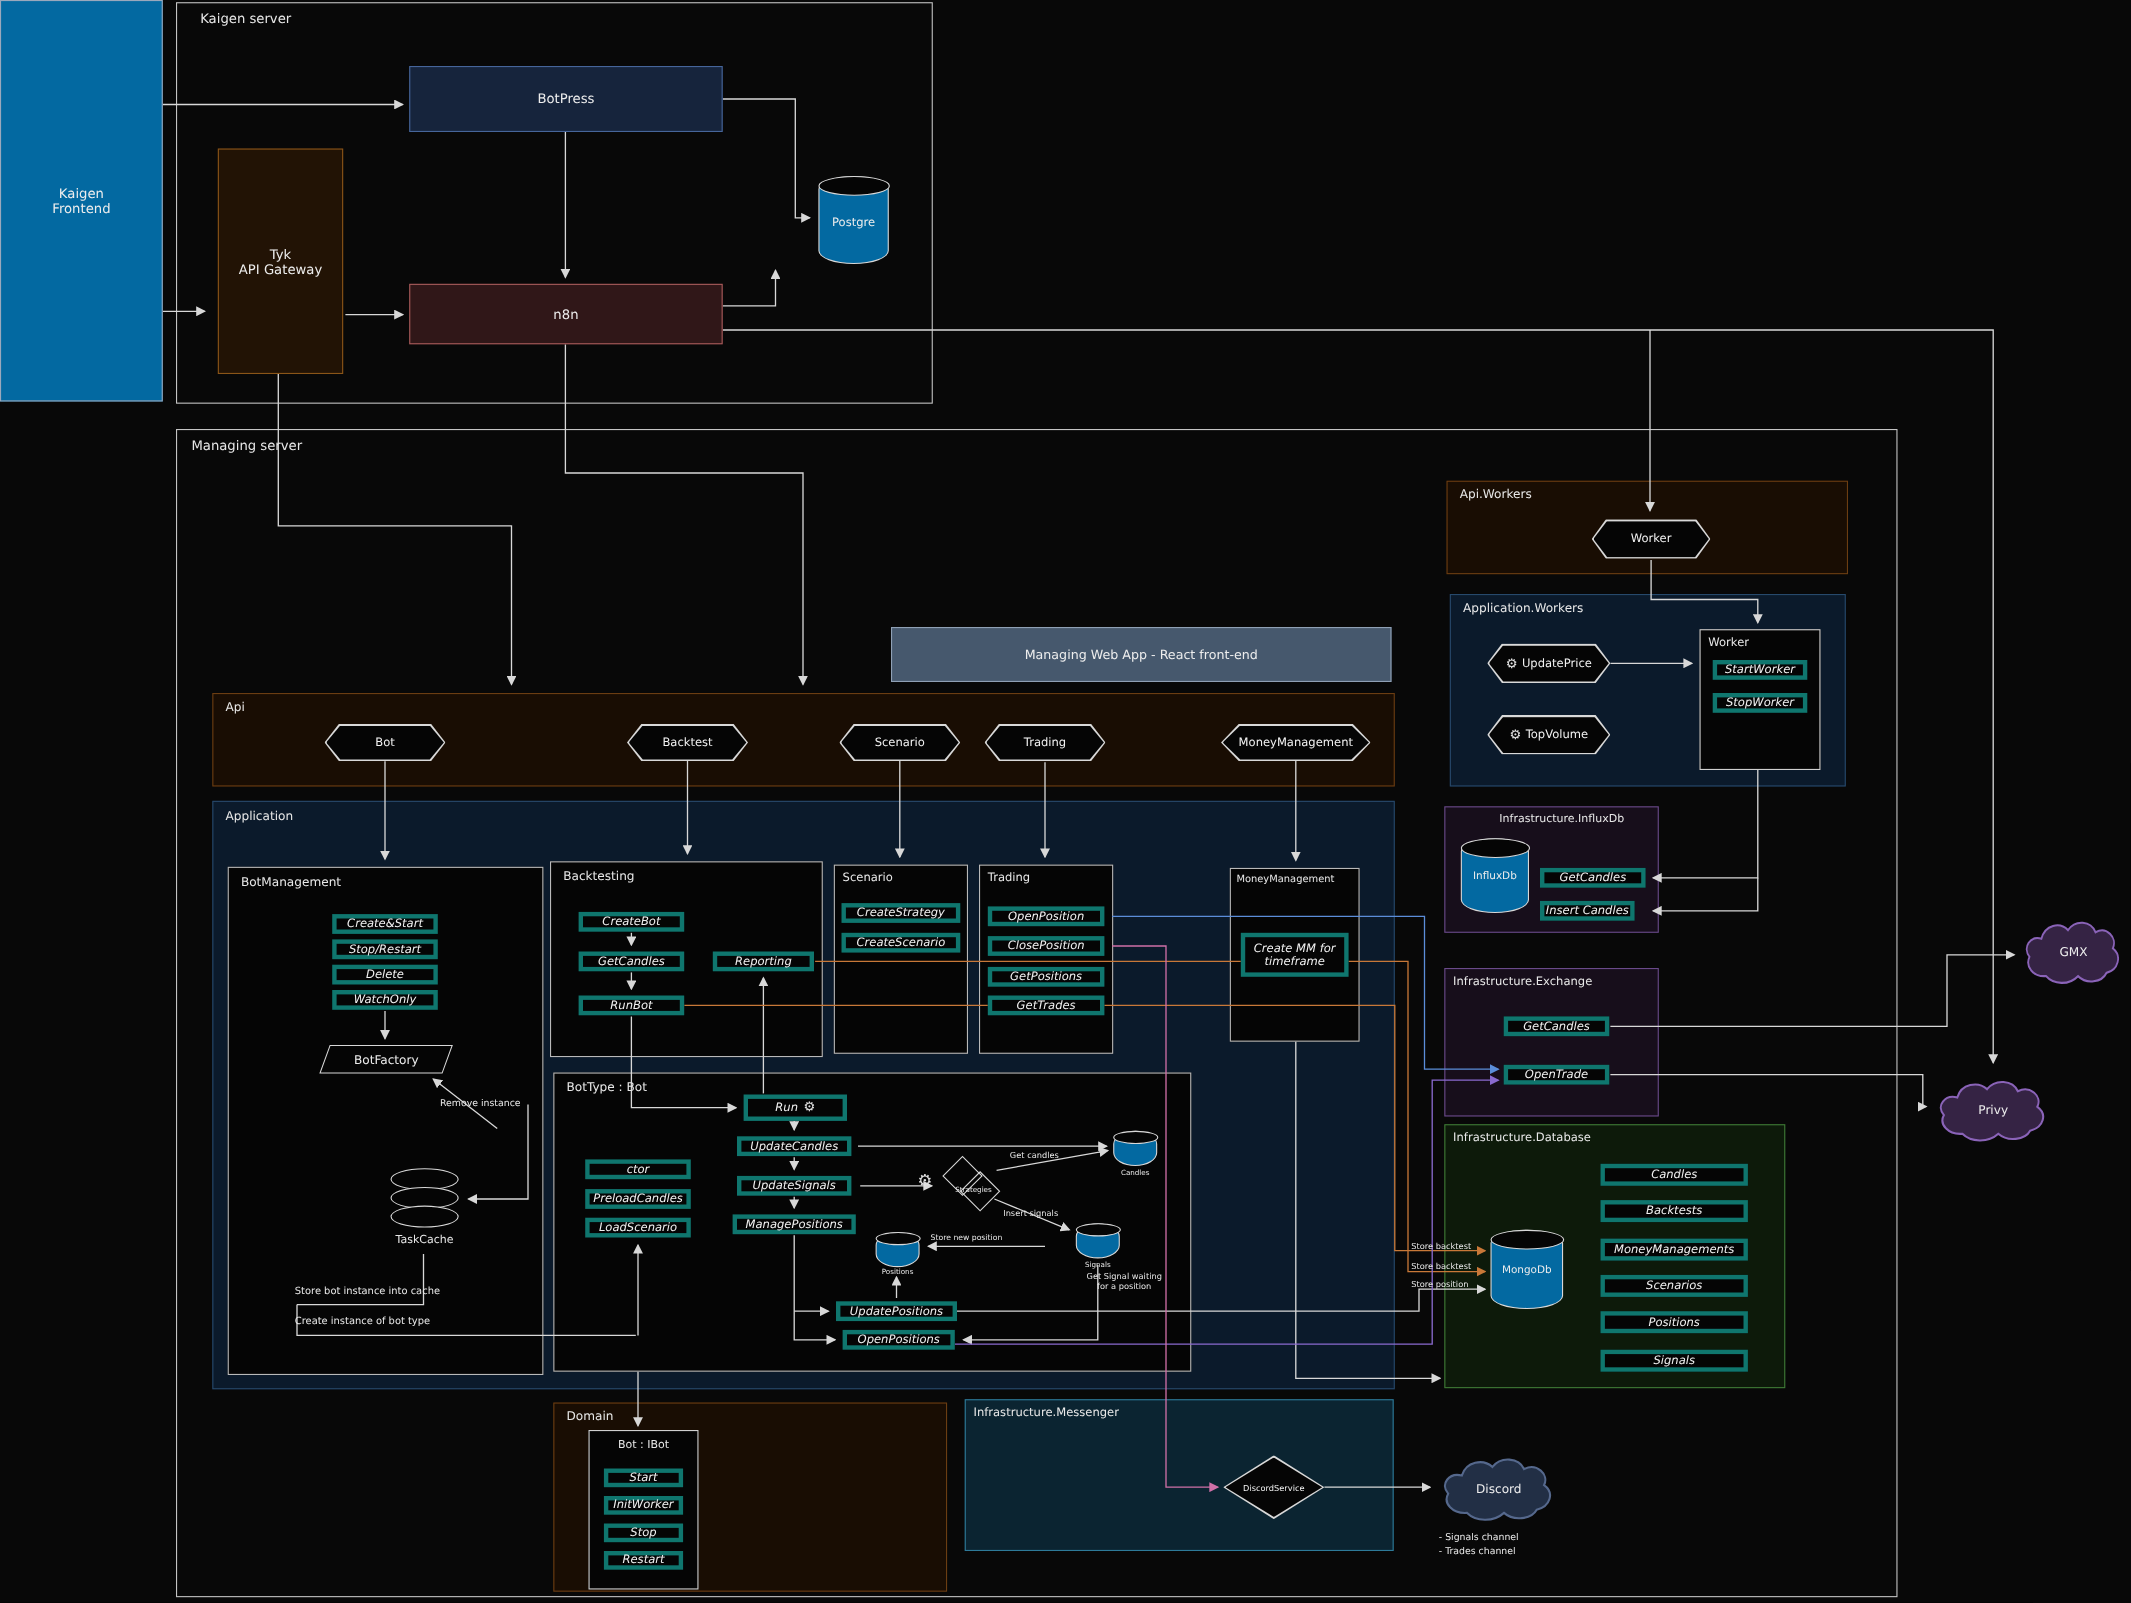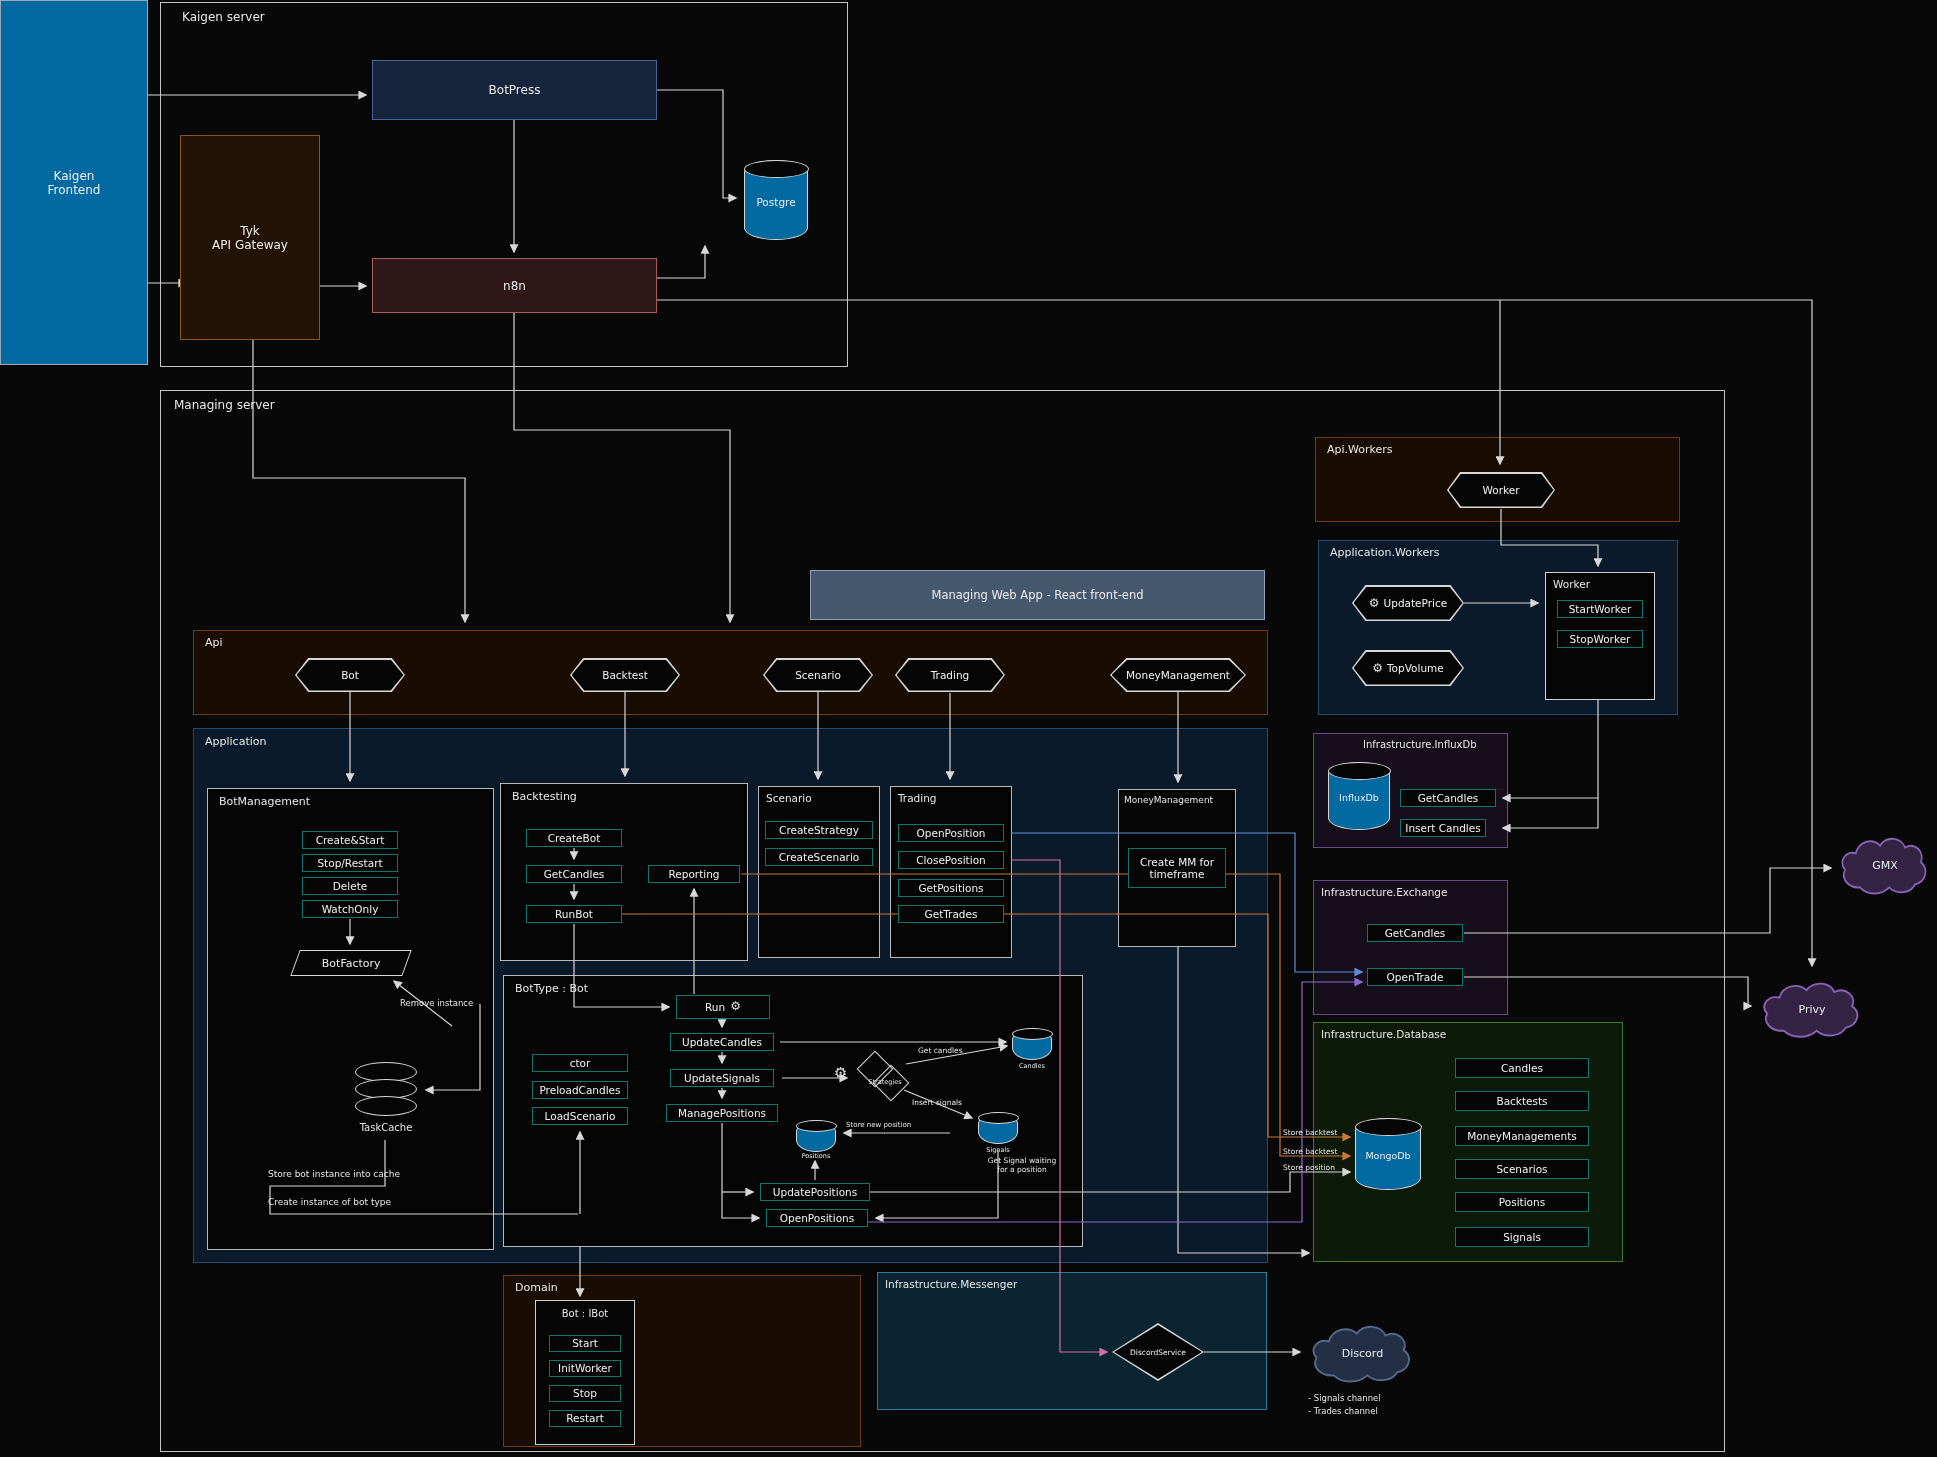--- a/index.html
+++ b/index.html
@@ -3,23 +3,23 @@
 <meta charset="utf-8">
 <style>
   * { margin:0; padding:0; box-sizing:border-box; }
   html,body { background:#000; }
   #canvas { position:relative; width:1937px; height:1457px; background:#080808;
             font-family:"DejaVu Sans", sans-serif; color:#ededed; overflow:hidden; }
   .grp  { position:absolute; border:1px solid #b9b9b9; }
   .node { position:absolute; border:1px solid #888; display:flex; align-items:center;
           justify-content:center; text-align:center; white-space:pre-line; font-size:12px; }
   .glab { position:absolute; font-size:11px; white-space:nowrap; color:#e8e8e8; }
-  .btn  { position:absolute; background:#050505; border:1px solid #0f766e; color:#f2f2f2;
+  .btn  { position:absolute; background:#050505; border:4px solid #0f766e; color:#f2f2f2;
           font-size:10.5px; line-height:1.15; display:flex; align-items:center;
-          justify-content:center; text-align:center; white-space:pre-line; }
+          justify-content:center; text-align:center; white-space:pre-line;font-style:italic; }
   .note { position:absolute; color:#e8e8e8; white-space:pre-line; }
   .hex  { position:absolute; background:#d9d9d9;
           clip-path:polygon(12% 0,88% 0,100% 50%,88% 100%,12% 100%,0% 50%); }
   .hex>.in { position:absolute; inset:1.5px; background:#050505; display:flex; gap:4px;
           align-items:center; justify-content:center; font-size:10.5px; color:#f2f2f2;
           clip-path:polygon(12% 0,88% 0,100% 50%,88% 100%,12% 100%,0% 50%); }
   .dia  { position:absolute; background:#d9d9d9;
           clip-path:polygon(50% 0,100% 50%,50% 100%,0 50%); }
   .dia>.in { position:absolute; inset:2px; background:#050505; display:flex; align-items:center;
           justify-content:center; font-size:7.5px; color:#f2f2f2;
@@ -149,21 +149,21 @@
   </svg>
 
   <div class="node" style="left:0;top:0;width:148px;height:365px;background:#0369a1;border-color:#9aa8bc">
     <span>Kaigen
 Frontend</span>
   </div>
   <div class="glab" style="left:182px;top:10px;font-size:12px">Kaigen server</div>
   <div class="node" style="left:372px;top:60px;width:285px;height:60px;background:#16243c;border-color:#46659a">
     <span>BotPress</span>
   </div>
-  <div class="node" style="left:180px;top:135px;width:140px;height:205px;background:#221305;border-color:#8a5518">
+  <div class="node" style="left:198px;top:135px;width:114px;height:205px;background:#221305;border-color:#8a5518">
     <span>Tyk
 API Gateway</span>
   </div>
   <div class="node" style="left:372px;top:258px;width:285px;height:55px;background:#301718;border-color:#a85b5b">
     <span>n8n</span>
   </div>
   <div class="cyl" style="left:744px;top:160px;width:64px;height:80px">
     <span class="cyl-lab" style="font-size:10.5px">Postgre</span>
   </div>
 

